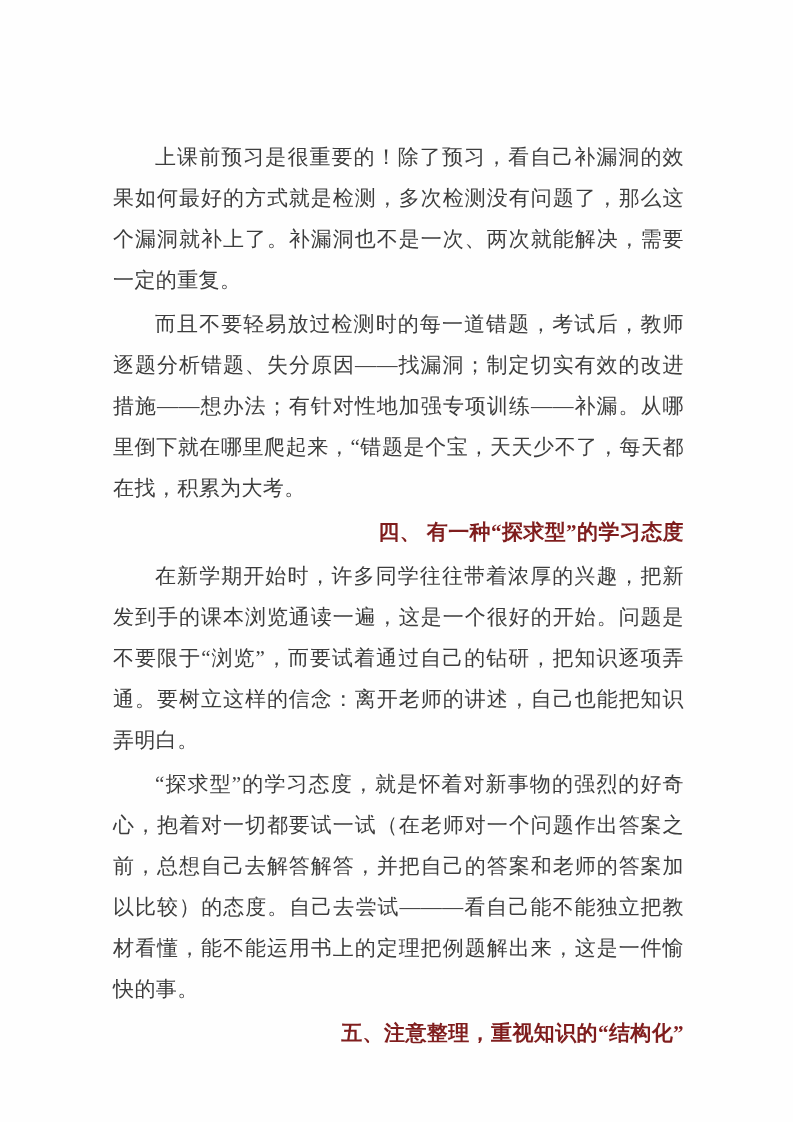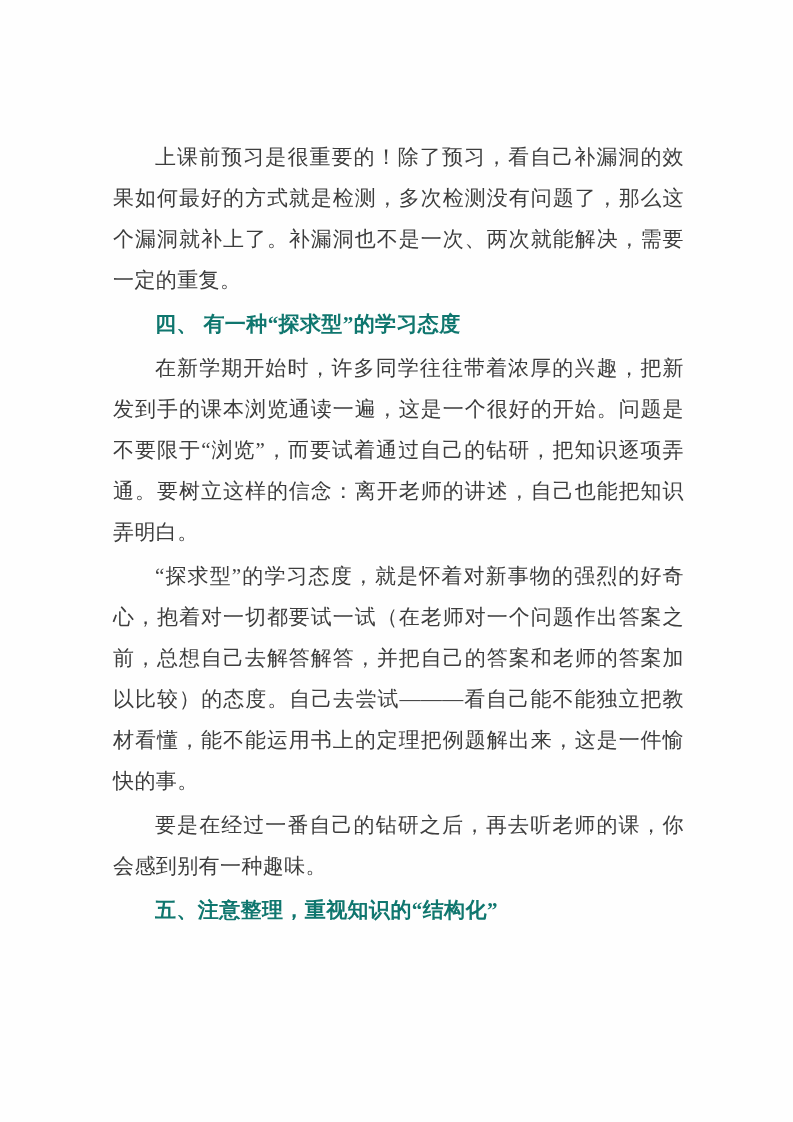--- a/index.html
+++ b/index.html
@@ -26,29 +26,29 @@
     text-align: justify;
     text-justify: inter-ideograph;
   }
   .content p {
     text-indent: 2em;
     margin: 0 0 3px 0;
     -webkit-font-smoothing: antialiased;
   }
   .content p.heading {
     font-weight: bold;
-    color: #0f766e;
-    text-align: left;
+    color: #7f1d1d;
+    text-align: right;
   }
 </style>
 </head>
 <body>
 
 <div class="page">
   <div class="content">
     <p>上课前预习是很重要的！除了预习，看自己补漏洞的效果如何最好的方式就是检测，多次检测没有问题了，那么这个漏洞就补上了。补漏洞也不是一次、两次就能解决，需要一定的重复。</p>
+    <p>而且不要轻易放过检测时的每一道错题，考试后，教师逐题分析错题、失分原因——找漏洞；制定切实有效的改进措施——想办法；有针对性地加强专项训练——补漏。从哪里倒下就在哪里爬起来，“错题是个宝，天天少不了，每天都在找，积累为大考。</p>
     <p class="heading">四、 有一种“探求型”的学习态度</p>
     <p>在新学期开始时，许多同学往往带着浓厚的兴趣，把新发到手的课本浏览通读一遍，这是一个很好的开始。问题是不要限于“浏览”，而要试着通过自己的钻研，把知识逐项弄通。要树立这样的信念：离开老师的讲述，自己也能把知识弄明白。</p>
     <p>“探求型”的学习态度，就是怀着对新事物的强烈的好奇心，抱着对一切都要试一试（在老师对一个问题作出答案之前，总想自己去解答解答，并把自己的答案和老师的答案加以比较）的态度。自己去尝试———看自己能不能独立把教材看懂，能不能运用书上的定理把例题解出来，这是一件愉快的事。</p>
-    <p>要是在经过一番自己的钻研之后，再去听老师的课，你会感到别有一种趣味。</p>
     <p class="heading">五、注意整理，重视知识的“结构化”</p>
   </div>
 </div>
 
 </body></html>

